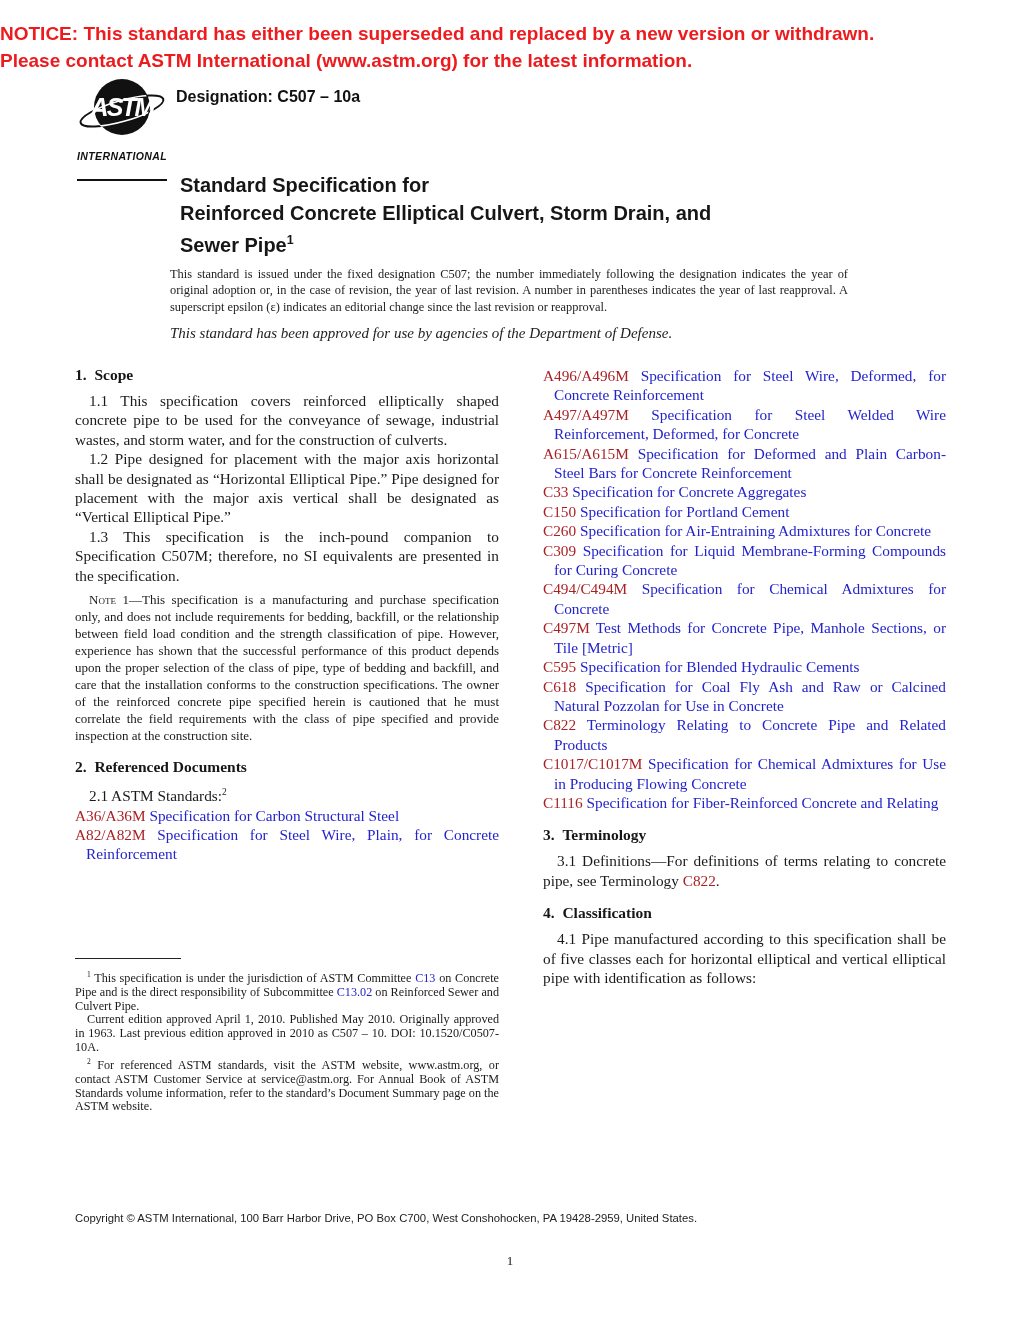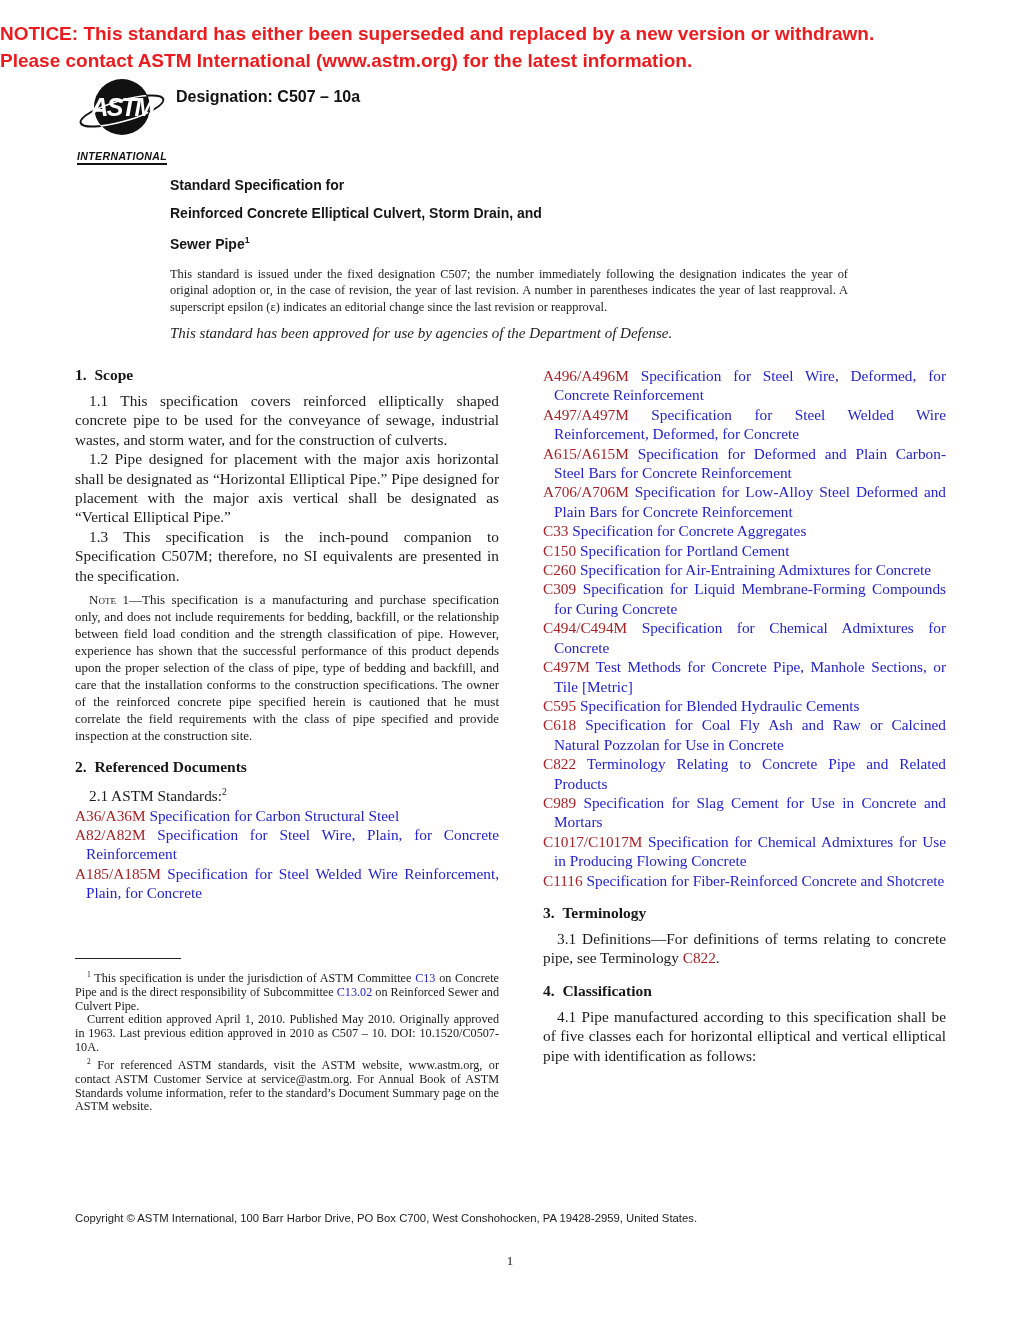--- a/index.html
+++ b/index.html
@@ -13,31 +13,31 @@
   .notice {
     position:absolute; top:20px; left:0; right:0; text-align:left;
     font-family:"Liberation Sans", sans-serif; font-weight:bold;
     font-size:19px; line-height:27px; color:#ed1b1e;
   }
   
   .logo { position:absolute; left:76px; top:78px; width:92px; text-align:center;text-decoration:underline; }
   .logo-sub {
     display:inline-block; font-family:"Liberation Sans", sans-serif;
     font-weight:bold; font-style:italic; font-size:10.5px; letter-spacing:0.4px;
-    color:#111; border-bottom:2px solid #111; padding-bottom:1px; margin-top:-4px;
+    color:#111; border-bottom:2px solid #111; padding-bottom:17px; margin-top:-4px;
   }
   .designation {
     position:absolute; left:176px; top:88px;
     font-family:"Liberation Sans", sans-serif; font-weight:bold; font-size:16px; color:#111;
   }
   
   .title {
-    position:absolute; left:170px; top:172px; width:720px;
+    position:absolute; left:180px; top:172px; width:720px;
     font-family:"Liberation Sans", sans-serif; font-weight:bold;
-    font-size:14px; line-height:27.5px; color:#161616;
+    font-size:20px; line-height:27.5px; color:#161616;
   }
   .title sup { font-size:62%; vertical-align:super; }
   
   .preamble {
     position:absolute; left:170px; top:266px; width:678px;
     font-size:12.4px; line-height:16.3px; text-align:justify; color:#222;
   }
   .approval {
     position:absolute; left:170px; top:325px; width:678px;
     font-size:15px; font-style:italic; color:#222;
@@ -132,58 +132,55 @@
 
     <div class="sec-h mt">2. Referenced Documents</div>
     <p class="body-p"><span>2.1 </span><span class="it">ASTM Standards:</span><sup class="fn-mark">2</sup></p>
 
     <div>
 
         <p class="ref"><span class="ref-code">A36/A36M</span><span> </span><span class="ref-title">Specification for Carbon Structural Steel</span></p>
 
         <p class="ref"><span class="ref-code">A82/A82M</span><span> </span><span class="ref-title">Specification for Steel Wire, Plain, for Concrete Reinforcement</span></p>
 
-        <p class="ref"><span class="ref-code">A185/A185M</span><span> </span><span class="ref-title">Specification for Steel Welded Wire Reinforcement, Plain, for Concrete</span></p>
       </div>
   </div>
 
   <div class="col-right">
     <div>
 
         <p class="ref"><span class="ref-code">A496/A496M</span><span> </span><span class="ref-title">Specification for Steel Wire, Deformed, for Concrete Reinforcement</span></p>
 
         <p class="ref"><span class="ref-code">A497/A497M</span><span> </span><span class="ref-title">Specification for Steel Welded Wire Reinforcement, Deformed, for Concrete</span></p>
 
         <p class="ref"><span class="ref-code">A615/A615M</span><span> </span><span class="ref-title">Specification for Deformed and Plain Carbon-Steel Bars for Concrete Reinforcement</span></p>
 
-        <p class="ref"><span class="ref-code">A706/A706M</span><span> </span><span class="ref-title">Specification for Low-Alloy Steel Deformed and Plain Bars for Concrete Reinforcement</span></p>
 
         <p class="ref"><span class="ref-code">C33</span><span> </span><span class="ref-title">Specification for Concrete Aggregates</span></p>
 
         <p class="ref"><span class="ref-code">C150</span><span> </span><span class="ref-title">Specification for Portland Cement</span></p>
 
         <p class="ref"><span class="ref-code">C260</span><span> </span><span class="ref-title">Specification for Air-Entraining Admixtures for Concrete</span></p>
 
         <p class="ref"><span class="ref-code">C309</span><span> </span><span class="ref-title">Specification for Liquid Membrane-Forming Compounds for Curing Concrete</span></p>
 
         <p class="ref"><span class="ref-code">C494/C494M</span><span> </span><span class="ref-title">Specification for Chemical Admixtures for Concrete</span></p>
 
         <p class="ref"><span class="ref-code">C497M</span><span> </span><span class="ref-title">Test Methods for Concrete Pipe, Manhole Sections, or Tile [Metric]</span></p>
 
         <p class="ref"><span class="ref-code">C595</span><span> </span><span class="ref-title">Specification for Blended Hydraulic Cements</span></p>
 
         <p class="ref"><span class="ref-code">C618</span><span> </span><span class="ref-title">Specification for Coal Fly Ash and Raw or Calcined Natural Pozzolan for Use in Concrete</span></p>
 
         <p class="ref"><span class="ref-code">C822</span><span> </span><span class="ref-title">Terminology Relating to Concrete Pipe and Related Products</span></p>
 
-        <p class="ref"><span class="ref-code">C989</span><span> </span><span class="ref-title">Specification for Slag Cement for Use in Concrete and Mortars</span></p>
 
         <p class="ref"><span class="ref-code">C1017/C1017M</span><span> </span><span class="ref-title">Specification for Chemical Admixtures for Use in Producing Flowing Concrete</span></p>
 
-        <p class="ref"><span class="ref-code">C1116</span><span> </span><span class="ref-title">Specification for Fiber-Reinforced Concrete and Shotcrete</span></p>
+        <p class="ref"><span class="ref-code">C1116</span><span> </span><span class="ref-title">Specification for Fiber-Reinforced Concrete and Relating</span></p>
       </div>
 
     <div class="sec-h mt">3. Terminology</div>
     <p class="body-p"><span>3.1 </span><span class="it">Definitions</span><span>—For definitions of terms relating to concrete pipe, see Terminology </span><span class="red">C822</span><span>.</span></p>
 
     <div class="sec-h mt">4. Classification</div>
     <p class="body-p">4.1 Pipe manufactured according to this specification shall be of five classes each for horizontal elliptical and vertical elliptical pipe with identification as follows:</p>
   </div>
 
   <div class="footnotes">

